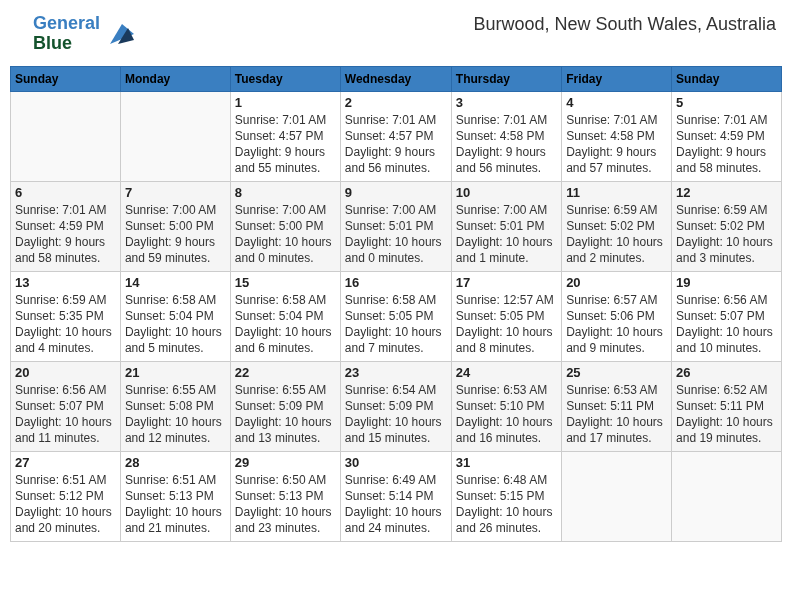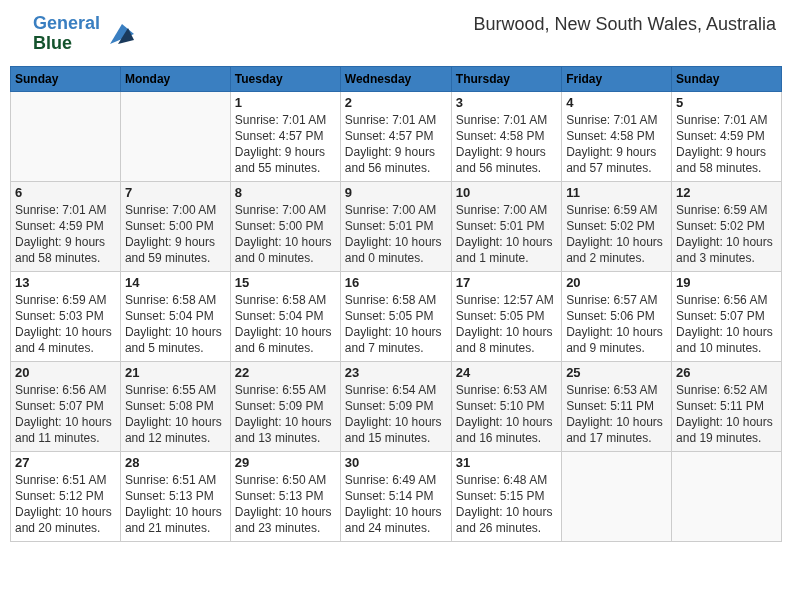--- a/index.html
+++ b/index.html
@@ -201,21 +201,21 @@
           <div class="day-num">12</div>
           <div class="day-info">Sunrise: 6:59 AM
 Sunset: 5:02 PM
 Daylight: 10 hours and 3 minutes.</div>
         </td>
       </tr>
       <tr class="row-white">
         <td>
           <div class="day-num">13</div>
           <div class="day-info">Sunrise: 6:59 AM
-Sunset: 5:03 PM
+Sunset: 5:35 PM
 Daylight: 10 hours and 4 minutes.</div>
         </td>
         <td>
           <div class="day-num">14</div>
           <div class="day-info">Sunrise: 6:58 AM
 Sunset: 5:04 PM
 Daylight: 10 hours and 5 minutes.</div>
         </td>
         <td>
           <div class="day-num">15</div>

